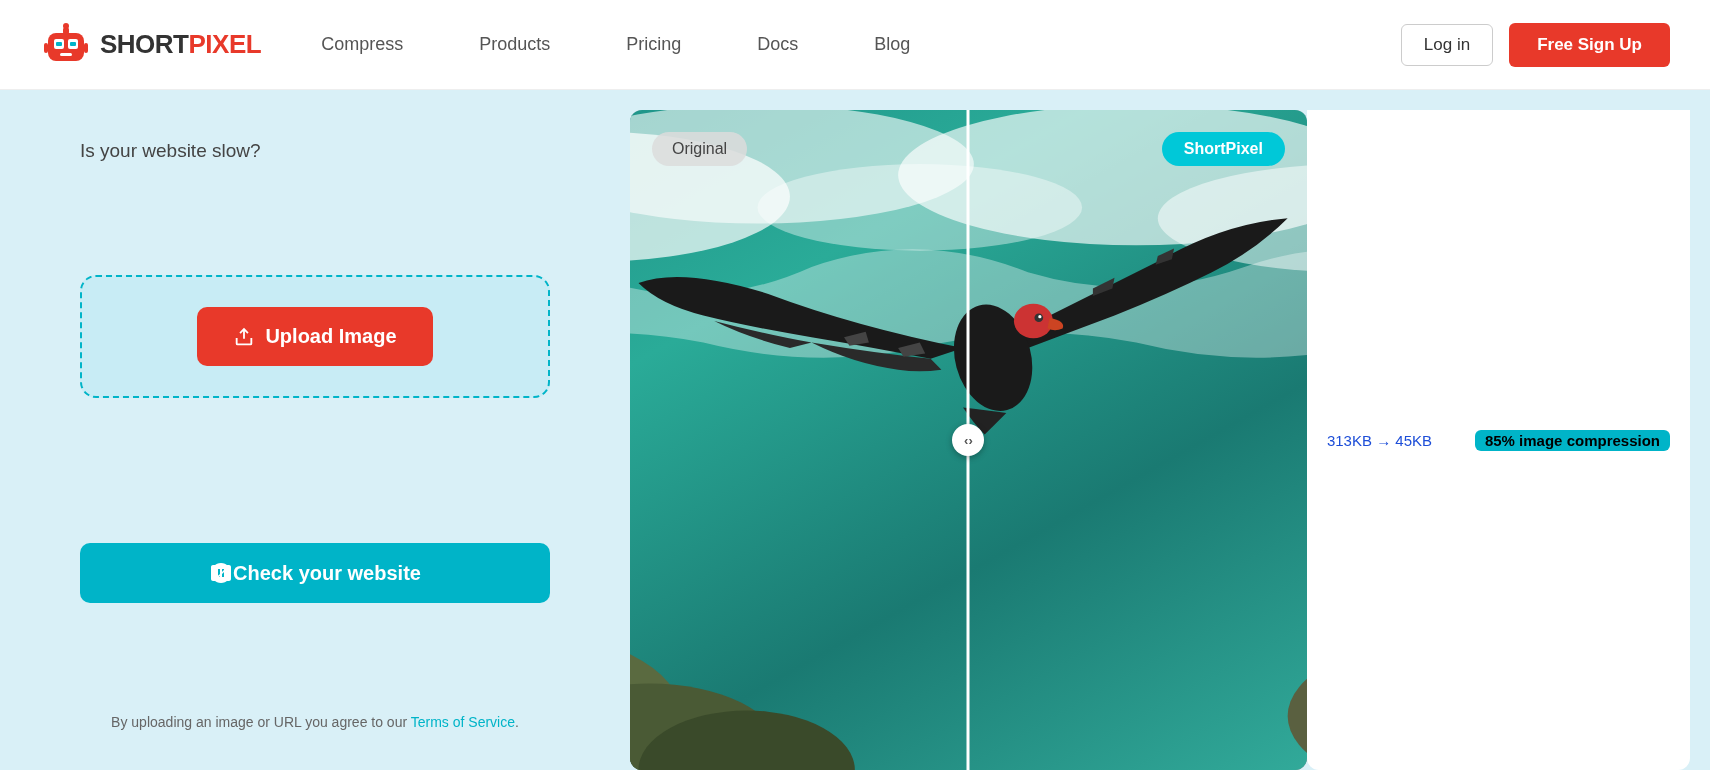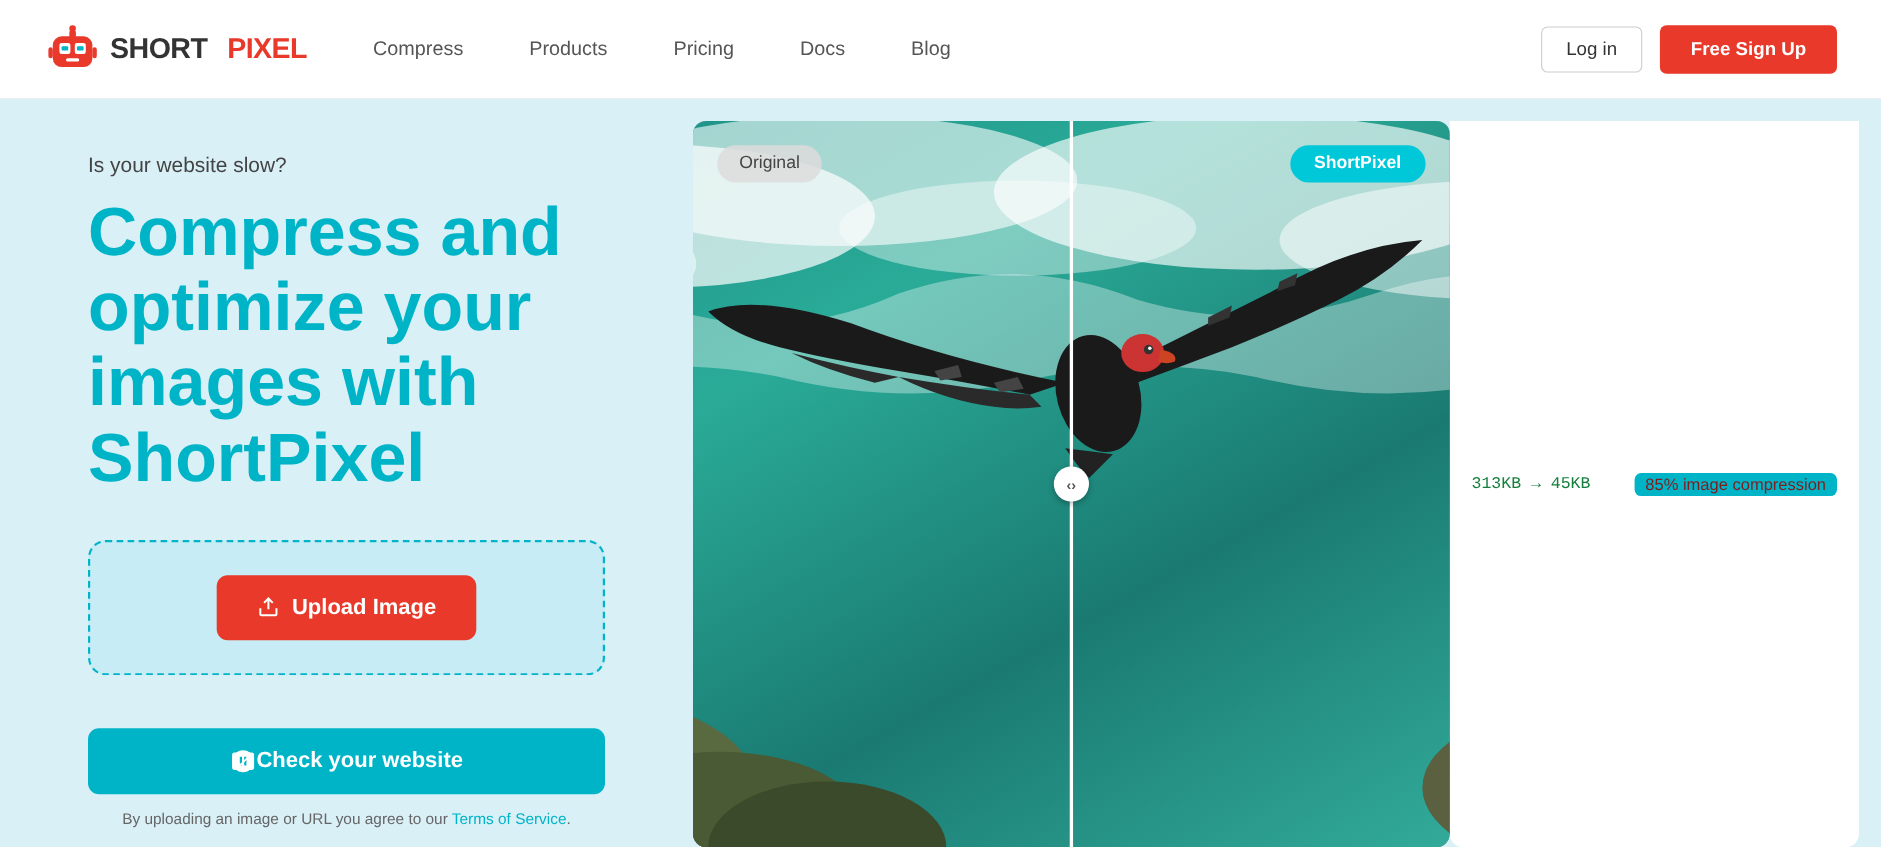--- a/index.html
+++ b/index.html
@@ -26,25 +26,25 @@
     .logo-robot {
       width: 52px;
       height: 52px;
     }
     .logo-text {
       font-size: 26px;
       font-weight: 700;
       letter-spacing: -0.5px;
     }
     .logo-short { color: #333; }
-    .logo-pixel { color: #e8392a; margin-left: 18px; }
+    .logo-pixel { color: #e8392a; }
     .nav-links {
       display: flex;
       align-items: flex-end;
-      gap: 60px;
+      gap: 76px;
       flex: 1;
     }
     .nav-link {
       font-size: 18px;
       color: #555;
       text-decoration: none;
       cursor: pointer;
     }
     .nav-actions {
       display: flex;
@@ -266,42 +266,41 @@
     .compression-bar-row {
       background: #fff;
       padding: 10px 20px;
       display: flex;
       align-items: center;
       gap: 14px;
       border-radius: 0 0 12px 12px;
     }
     .compression-sizes {
       font-size: 15px;
-      color: #15803d;
+      color: #1d4ed8;
       white-space: nowrap;
       min-width: 120px;
-      font-family: Liberation Mono, monospace;
     }
     .compression-progress {
       flex: 1;
       height: 20px;
       background: #e0f8fc;
       border-radius: 10px;
       overflow: hidden;
     }
     .compression-fill {
       height: 100%;
       background: linear-gradient(90deg, #00c8e0 0%, #00a8c0 100%);
       border-radius: 10px;
       width: 85%;
     }
     .compression-label {
       font-size: 15px;
-      font-weight: 400;
-      color: #7f1d1d;
+      font-weight: 700;
+      color: #000000;
       background: #00b4c8;
       padding: 2px 10px;
       border-radius: 6px;
       white-space: nowrap;
     }
   </style>
 </head>
 <body>
 
 <nav class="navbar">
@@ -335,21 +334,20 @@
   <div class="nav-actions">
     <button class="btn-login">Log in</button>
     <button class="btn-signup">Free Sign Up</button>
   </div>
 </nav>
 
 <div class="main-content">
 
   <div class="left-panel">
     <p class="slow-question">Is your website slow?</p>
-    <h1 class="hero-title">Compress and optimize your images with ShortPixel</h1>
 
     <div class="upload-box">
       <button class="btn-upload">
         <svg class="upload-icon-svg" viewBox="0 0 24 24">
           <path d="M19 13v6H5v-6H3v6a2 2 0 002 2h14a2 2 0 002-2v-6h-2zm-8 1V5.83l-2.59 2.58L7 7l5-5 5 5-1.41 1.41L13 5.83V14h-2z"></path>
         </svg>
         <span>Upload Image</span>
       </button>
     </div>
 

